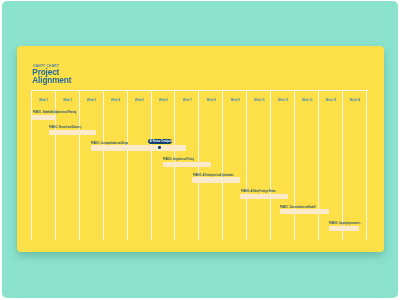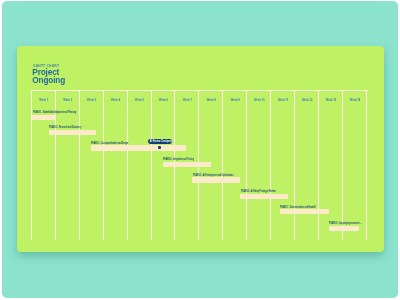--- a/index.html
+++ b/index.html
@@ -1,20 +1,20 @@
 <!DOCTYPE html>
 <html><head>
 <meta charset="utf-8">
 <style>
   html,body{margin:0;padding:0;background:#ffffff;}
   body{width:400px;height:300px;font-family:"Liberation Sans",sans-serif;overflow:hidden;
        -webkit-font-smoothing:antialiased;}
   #stage{position:absolute;left:0;top:0;width:400px;height:300px;}
   #bg{position:absolute;left:2px;top:1px;width:396px;height:297px;background:#8BE3CE;border-radius:5px;}
-  #card{position:absolute;left:17px;top:46px;width:367px;height:206px;background:#bef264;border-radius:4px;
+  #card{position:absolute;left:17px;top:46px;width:367px;height:206px;background:#fde047;border-radius:4px;
         box-shadow:0 4px 9px rgba(30,100,82,0.30);overflow:hidden;}
   .kicker{position:absolute;left:15.9px;top:17.8px;font-size:3.3px;letter-spacing:0.22px;
           font-weight:700;color:#4A7FAE;}
   .headline{position:absolute;left:15.3px;top:23.3px;font-size:8.25px;line-height:7.6px;
             font-weight:700;color:#236A9E;letter-spacing:-0.15px;}
   .headline div{display:block;}
   #grid{position:absolute;left:13.8px;top:44px;width:335.2px;height:150px;}
   .vline{position:absolute;top:0;height:150px;width:1px;background:#FDF5EC;}
   .hline{position:absolute;left:13.8px;top:44px;width:337px;height:1px;background:#FDF8EA;}
   .wk{position:absolute;top:9.0px;height:4px;line-height:4px;font-size:2.7px;color:#3C7EBE;
@@ -32,21 +32,21 @@
 </head>
 <body>
 
 <div id="stage">
   <div id="bg"></div>
 
   <div id="card">
     <div class="kicker">GANTT CHART</div>
     <div class="headline">
       <div>Project</div>
-      <div>Ongoing</div>
+      <div>Alignment</div>
     </div>
     <div class="hline"></div>
     <div id="grid">
         <div class="vline" style="left: 0px;"></div>
         <div class="vline" style="left: 23.9429px;"></div>
         <div class="vline" style="left: 47.8857px;"></div>
         <div class="vline" style="left: 71.8286px;"></div>
         <div class="vline" style="left: 95.7714px;"></div>
         <div class="vline" style="left: 119.714px;"></div>
         <div class="vline" style="left: 143.657px;"></div>

